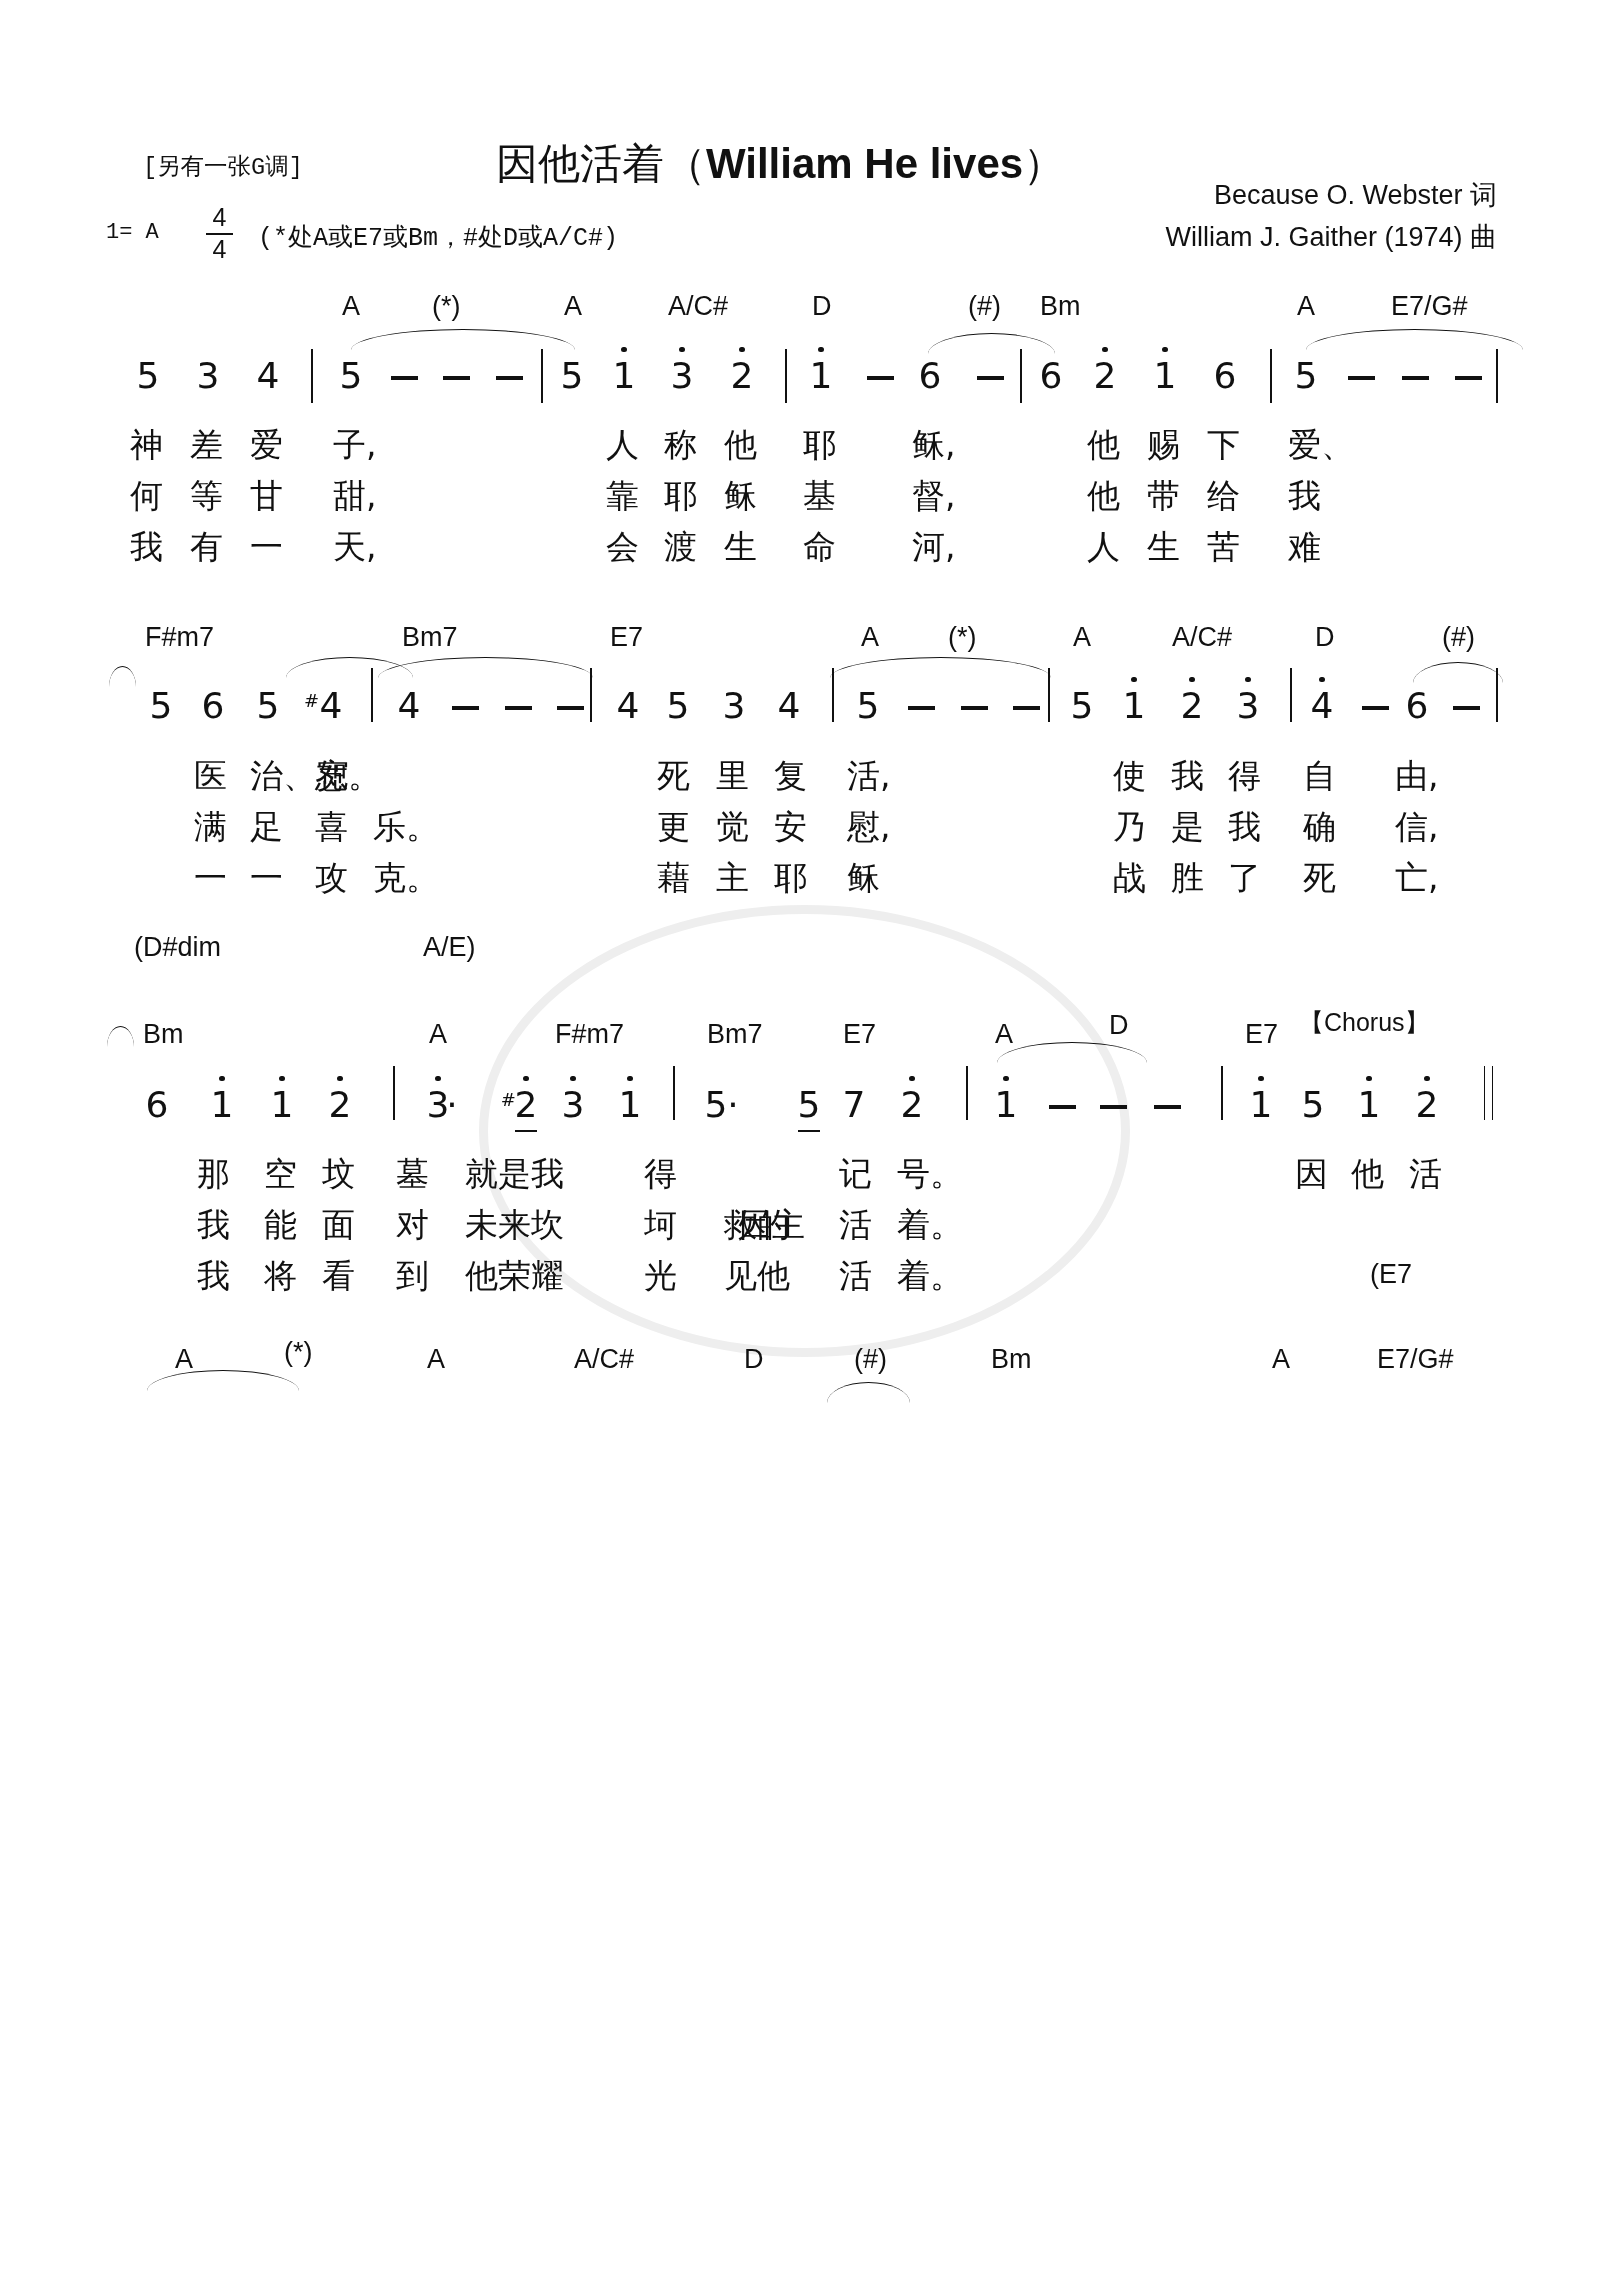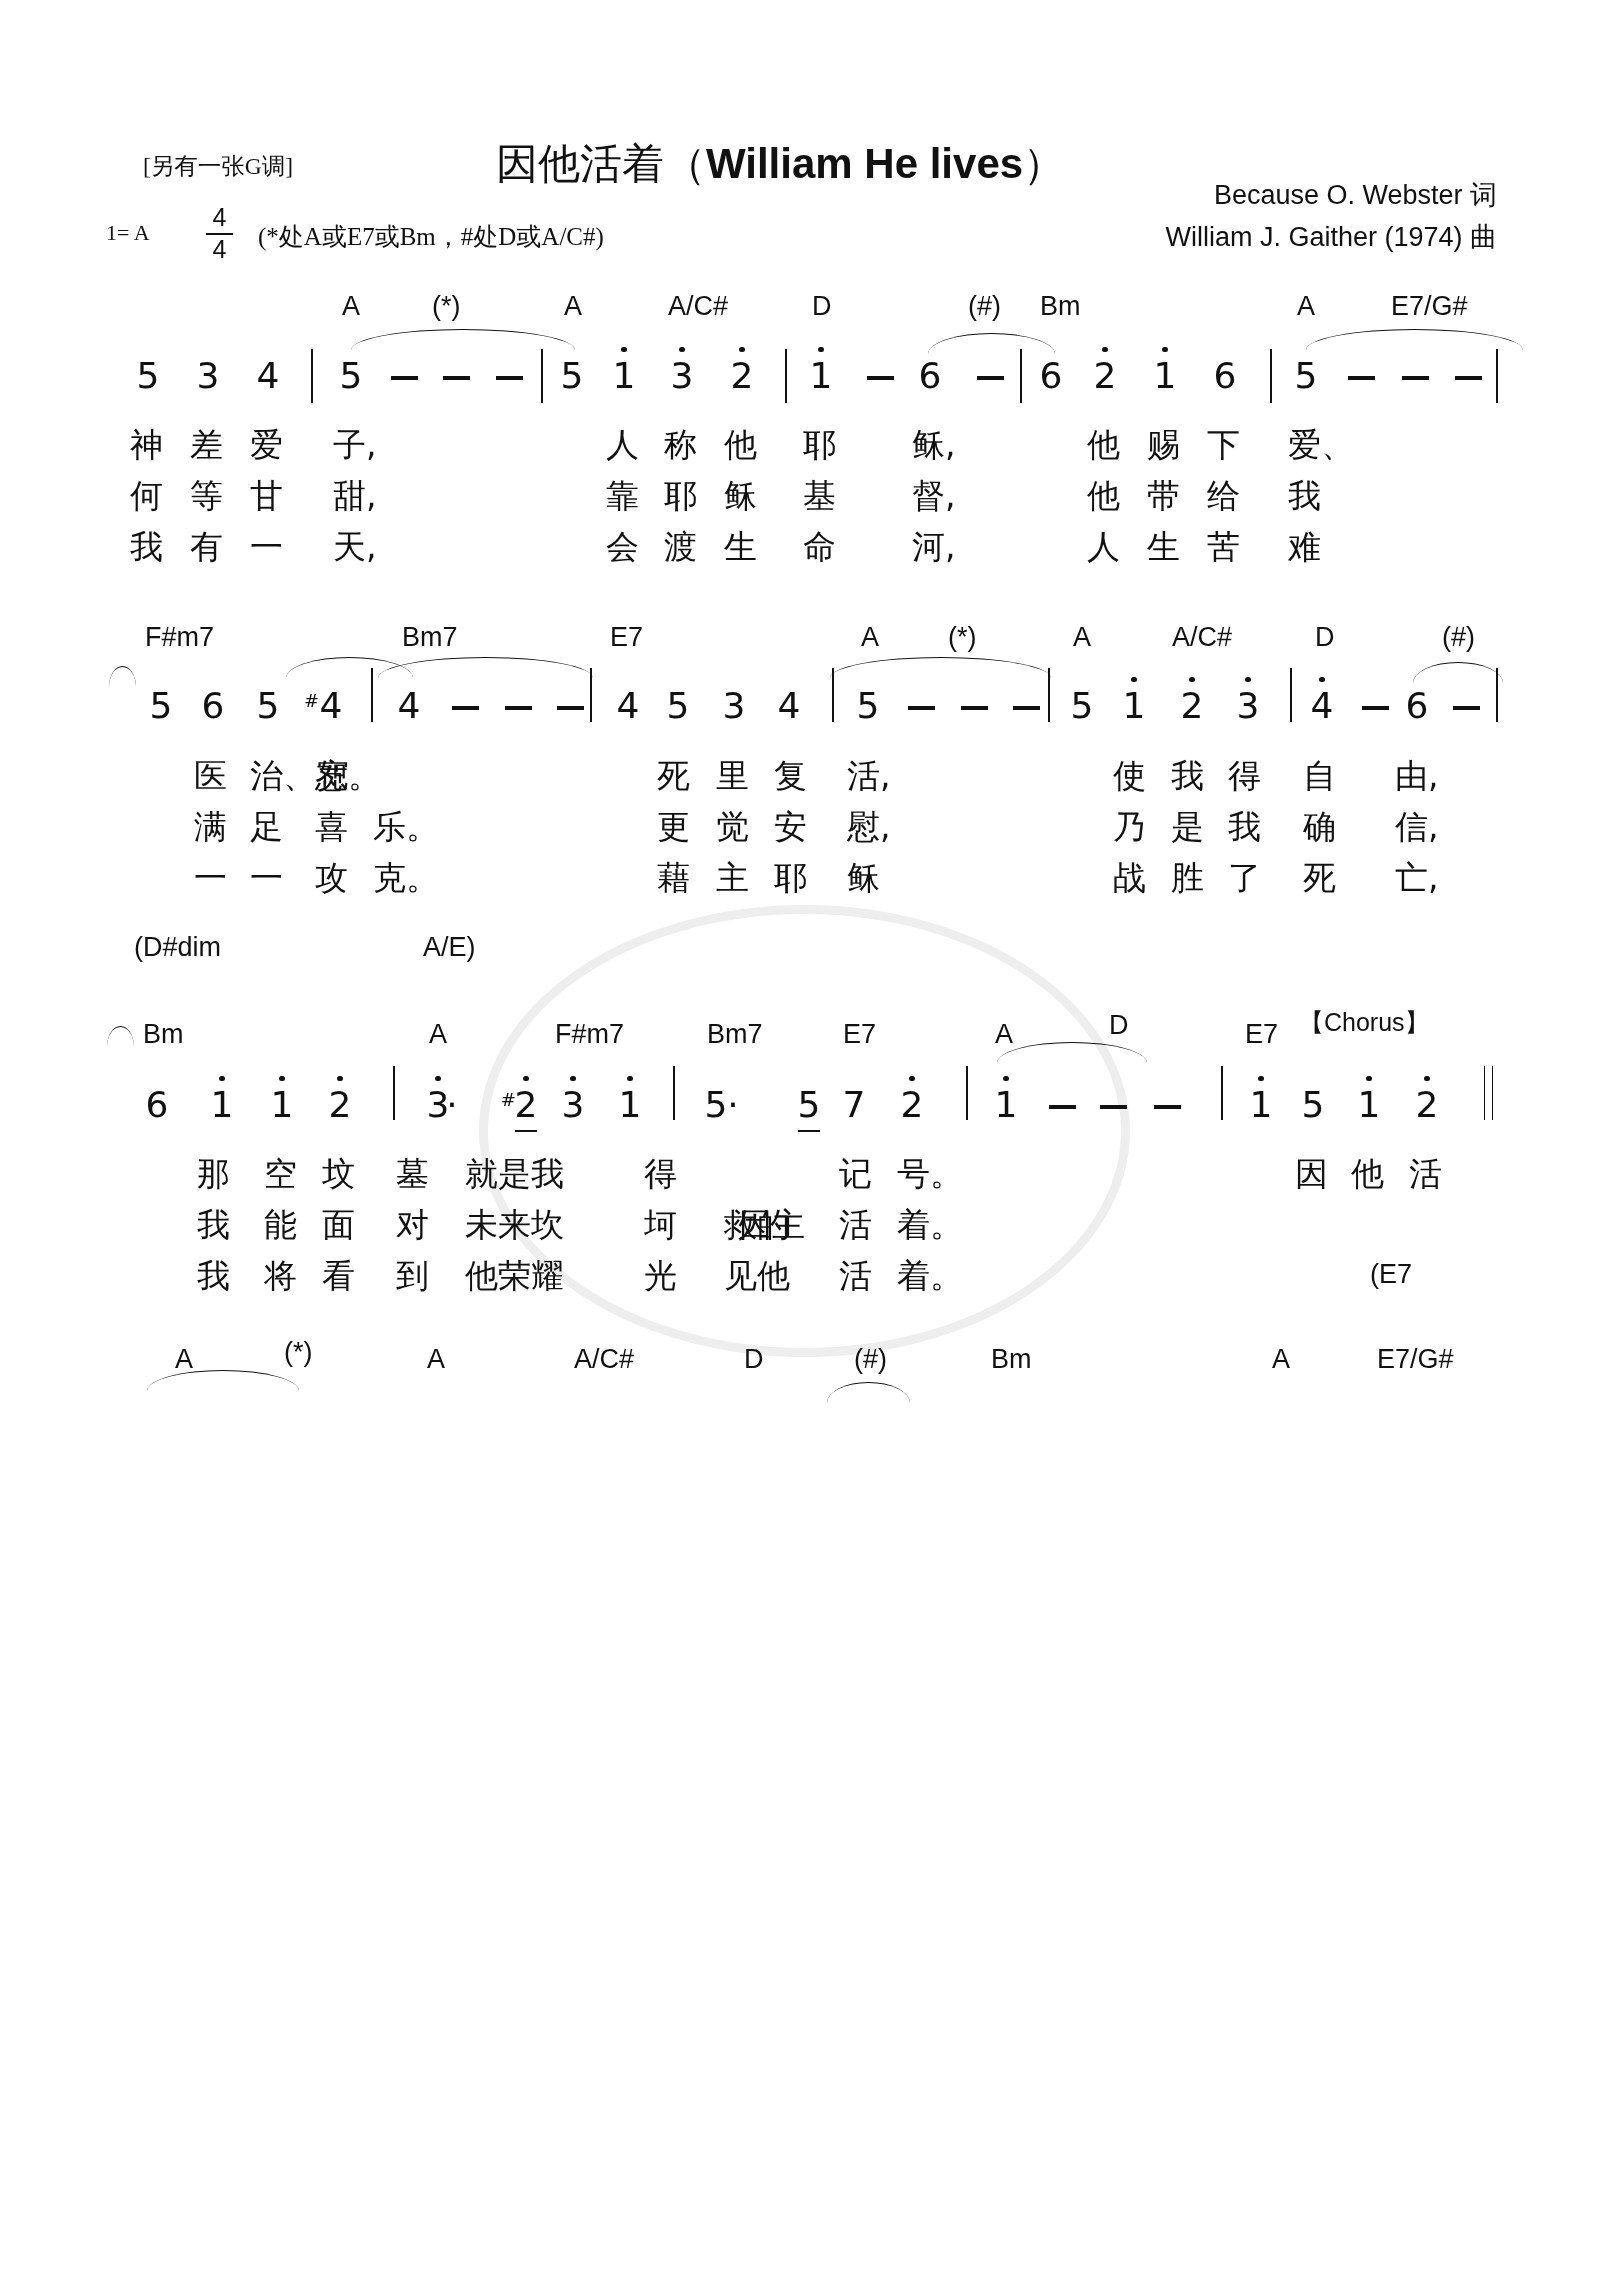--- a/index.html
+++ b/index.html
@@ -1,21 +1,21 @@
 <!DOCTYPE html>
 <html style="font-size:14.5px"><head>
 <meta charset="utf-8">
 <style>
   html, body { margin:0; padding:0; background:#ffffff; }
   body { width:1616px; height:2285px; position:relative; overflow:hidden;
          font-family:"DejaVu Sans", "Liberation Sans", sans-serif; color:#111; }
   .abs { position:absolute; white-space:nowrap; }
   .title { font-size:42px; font-weight:normal; }
   .title b { font-family:"Liberation Sans", sans-serif; font-weight:bold; }
-  .meta { font-size:25px; font-family:Liberation Serif, serif; }
+  .meta { font-size:25px; font-family:Liberation Mono, monospace; }
   .credit { font-size:27px; font-family:"Liberation Sans", sans-serif; text-align:right; }
   .chord { font-size:27px; font-family:"Liberation Sans", sans-serif; }
   .note { font-size:36px; font-family:"DejaVu Sans", sans-serif; width:36px; text-align:center; line-height:36px; }
   .note .hi { position:absolute; left:50%; top:-11px; width:5.4px; height:5.4px; margin-left:-2.7px; background:#111; border-radius:50%; }
   .note .ul { position:absolute; left:7.2px; right:7.2px; bottom:-9px; height:1.8px; background:#111; }
   .dash { width:27px; height:3.6px; background:#111; }
   .bar { width:1.8px; height:54px; background:#111; }
   .dbar { width:7.2px; height:54px; border-left:1.8px solid #111; border-right:1.8px solid #111; }
   .lyric { font-size:33px; letter-spacing:0; }
   .slur { border-top:1.8px solid #111; border-radius:50% 50% 0 0 / 100% 100% 0 0; height:20px; }

